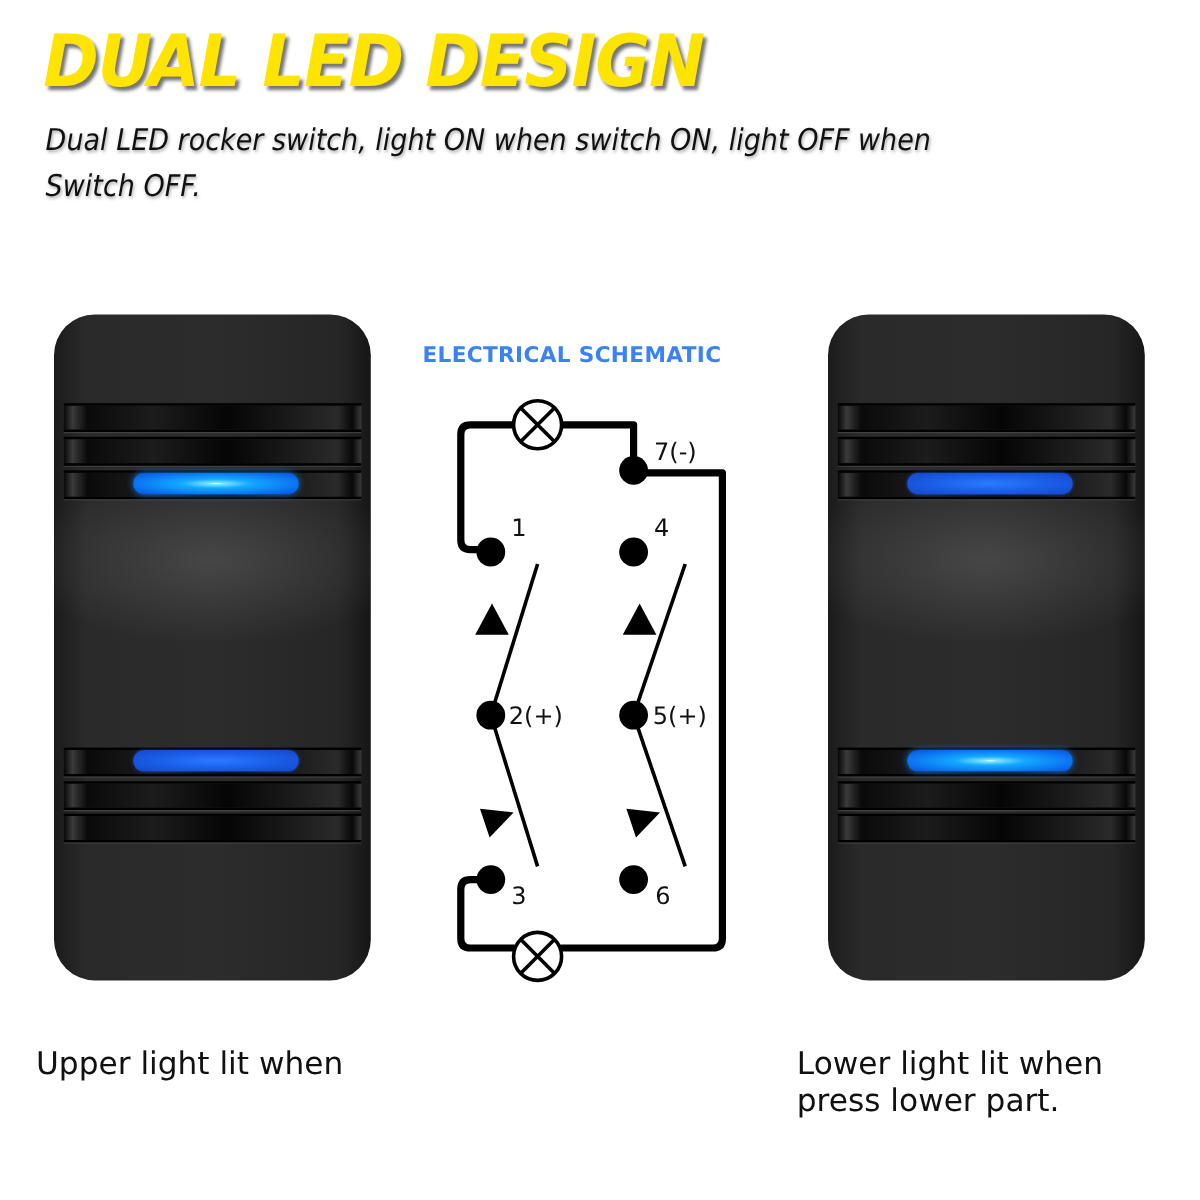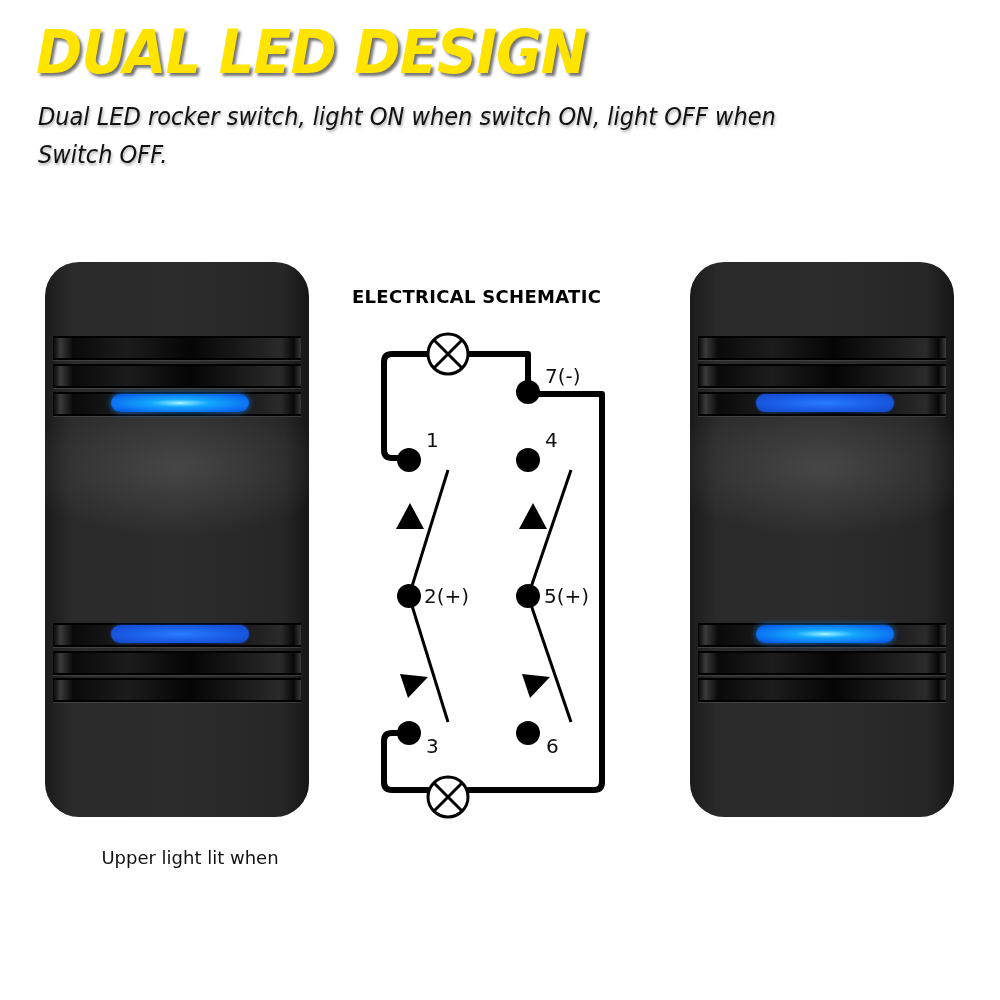--- a/index.html
+++ b/index.html
@@ -44,32 +44,32 @@
     background: radial-gradient(ellipse at 50% 50%, #ffffff 0%, #7fe6ff 6%, #14a8ff 30%, #0a6df0 75%, #0a4fd0 100%);
     box-shadow: 0 0 6px rgba(20,140,255,0.8);
   }
   .led.dim {
     background: radial-gradient(ellipse at 50% 50%, #2a7cff 0%, #1a5ee8 50%, #1447c8 100%);
     box-shadow: 0 0 3px rgba(20,100,255,0.6);
   }
 
   .schem-title {
     position:absolute; left:352px; top:286px;
-    font-family:"DejaVu Sans", sans-serif; font-weight:bold; font-size:18px; color:#000000;
+    font-family:"DejaVu Sans", sans-serif; font-weight:bold; font-size:18px; color:#3b82f6;
     letter-spacing:0.3px;
   }
   .schematic { position:absolute; left:360px; top:320px; }
   .pin-label {
     position:absolute; font-family:"DejaVu Sans", sans-serif; font-size:20px; color:#111;
   }
 
   .caption {
-    position:absolute; top:842px;
-    font-family:"DejaVu Sans", sans-serif; font-size:18px; line-height:31px;
-    color:#111; text-align:center;
+    position:absolute; top:872px;
+    font-family:"DejaVu Sans", sans-serif; font-size:26px; line-height:31px;
+    color:#111; 
   }
   .caption.left  { left:30px; width:320px; }
   .caption.right { left:664px; width:320px; }
 </style>
 </head>
 <body>
 
 <div class="title">DUAL LED DESIGN</div>
 <div class="subtitle">Dual LED rocker switch, light ON when switch ON, light OFF when Switch OFF.</div>
 
@@ -151,13 +151,15 @@
 <span class="pin-label" style="left:545px;top:428px">4</span>
 <span class="pin-label" style="left:424px;top:584px">2(+)</span>
 <span class="pin-label" style="left:544px;top:584px">5(+)</span>
 <span class="pin-label" style="left:426px;top:734px">3</span>
 <span class="pin-label" style="left:546px;top:734px">6</span>
 
 <div class="caption left">
   <div>Upper light lit when</div>
 </div>
 <div class="caption right">
+  <div>Lower light lit when</div>
+  <div>press lower part.</div>
 </div>
 
 </body></html>

